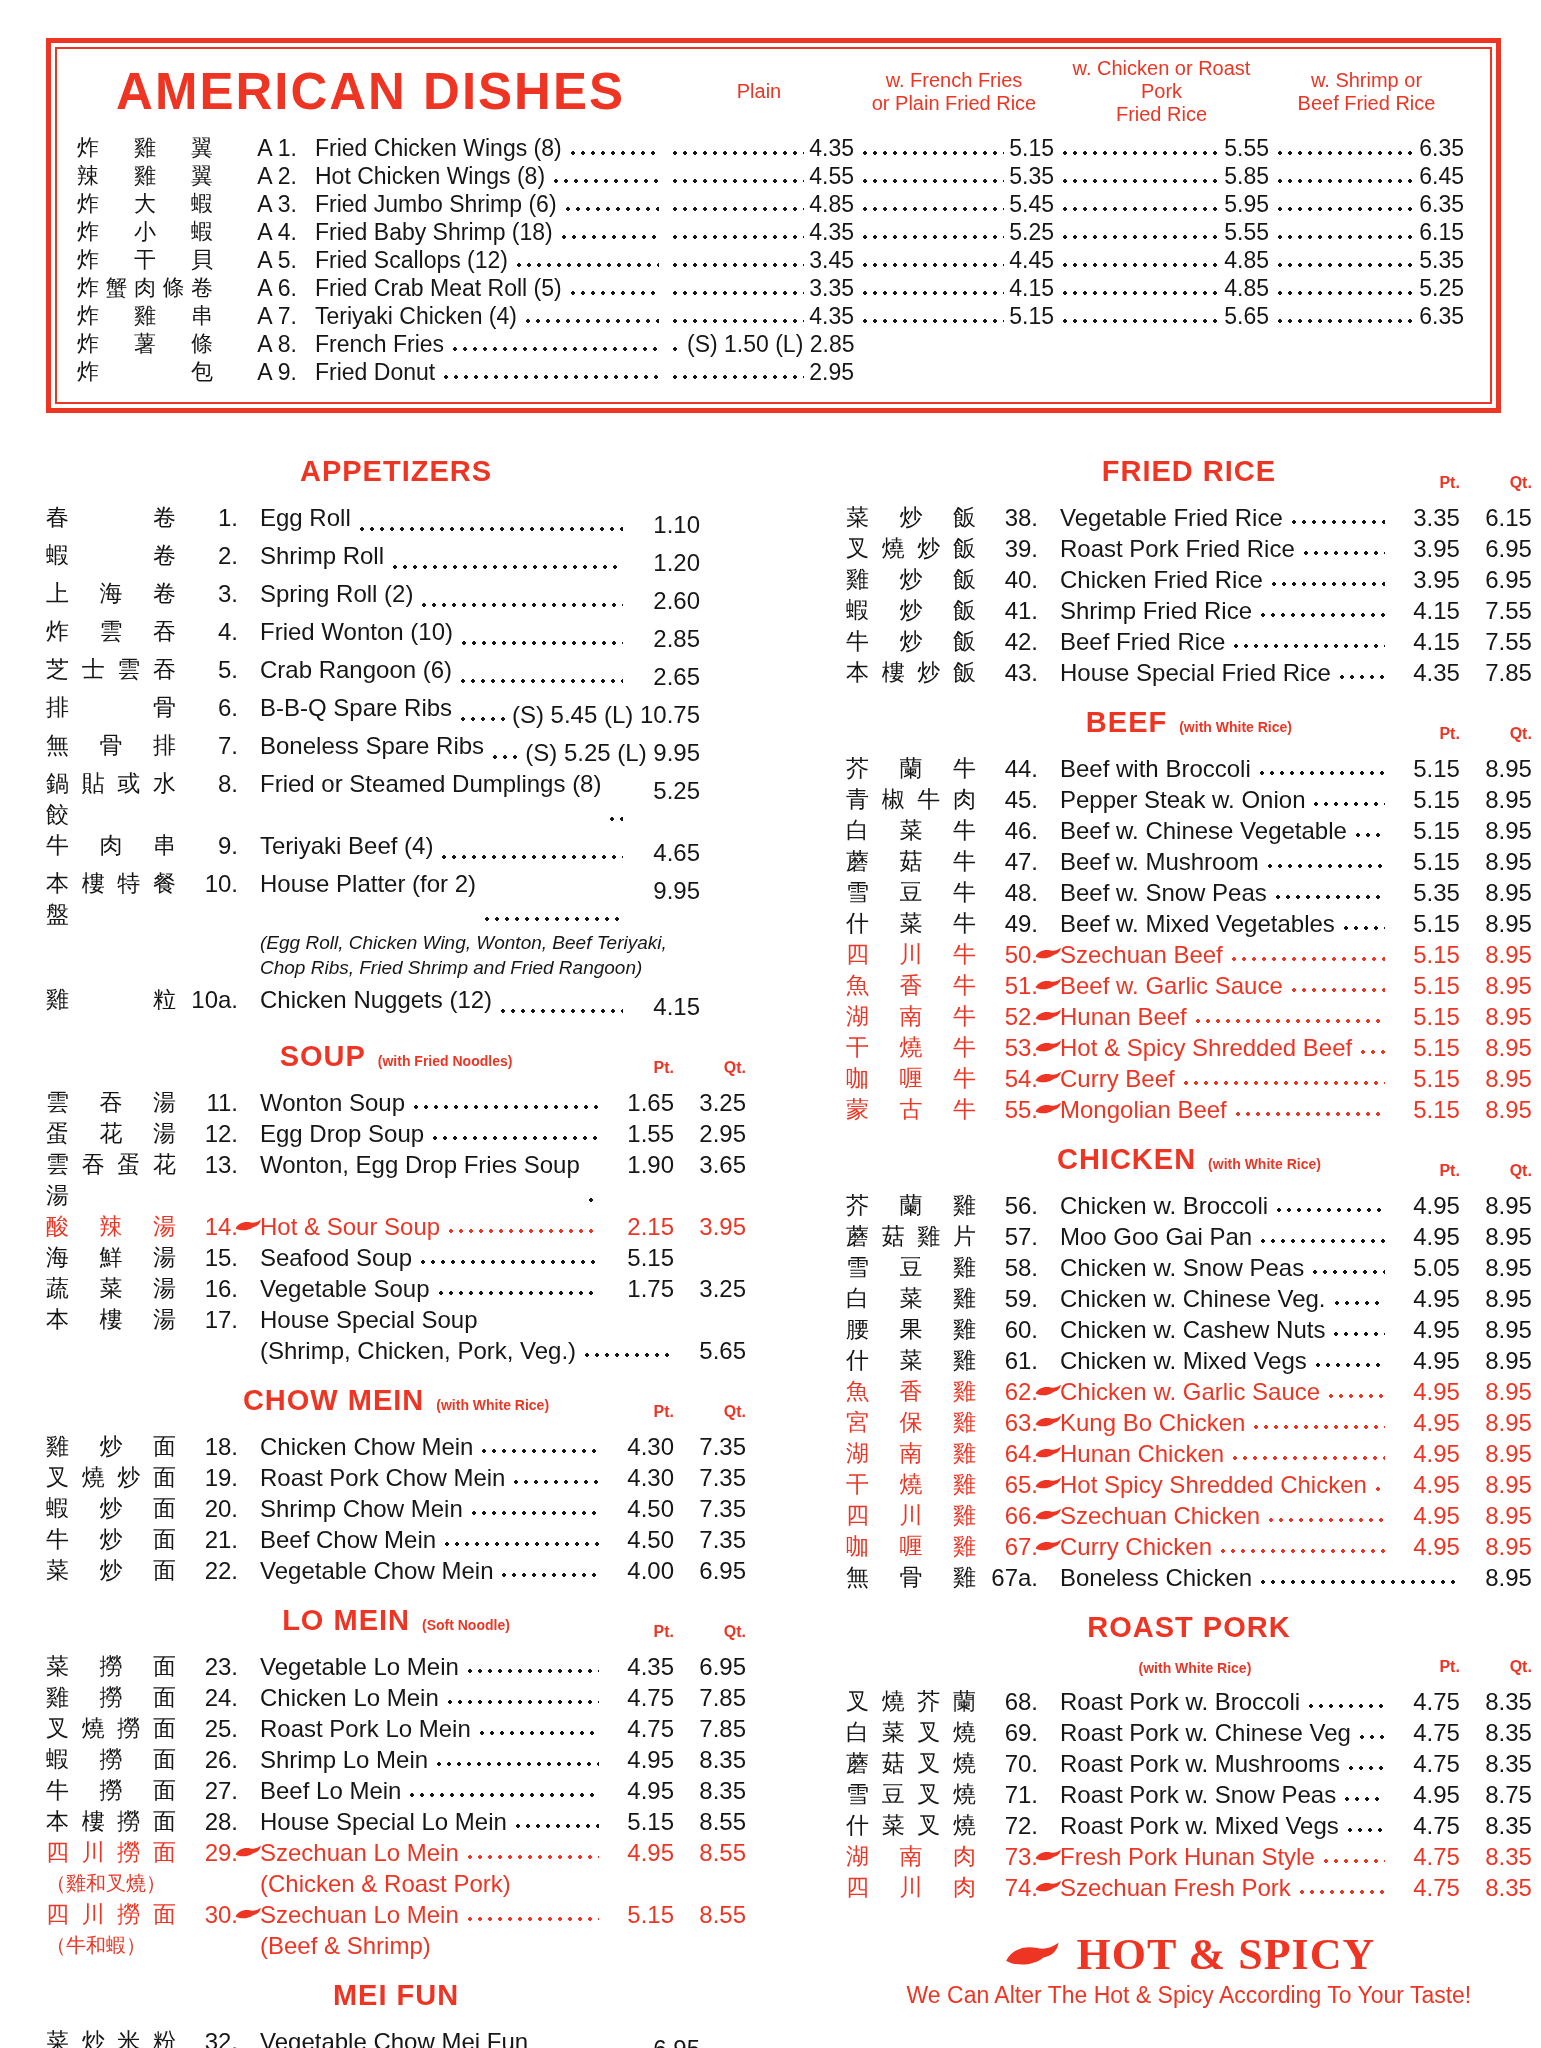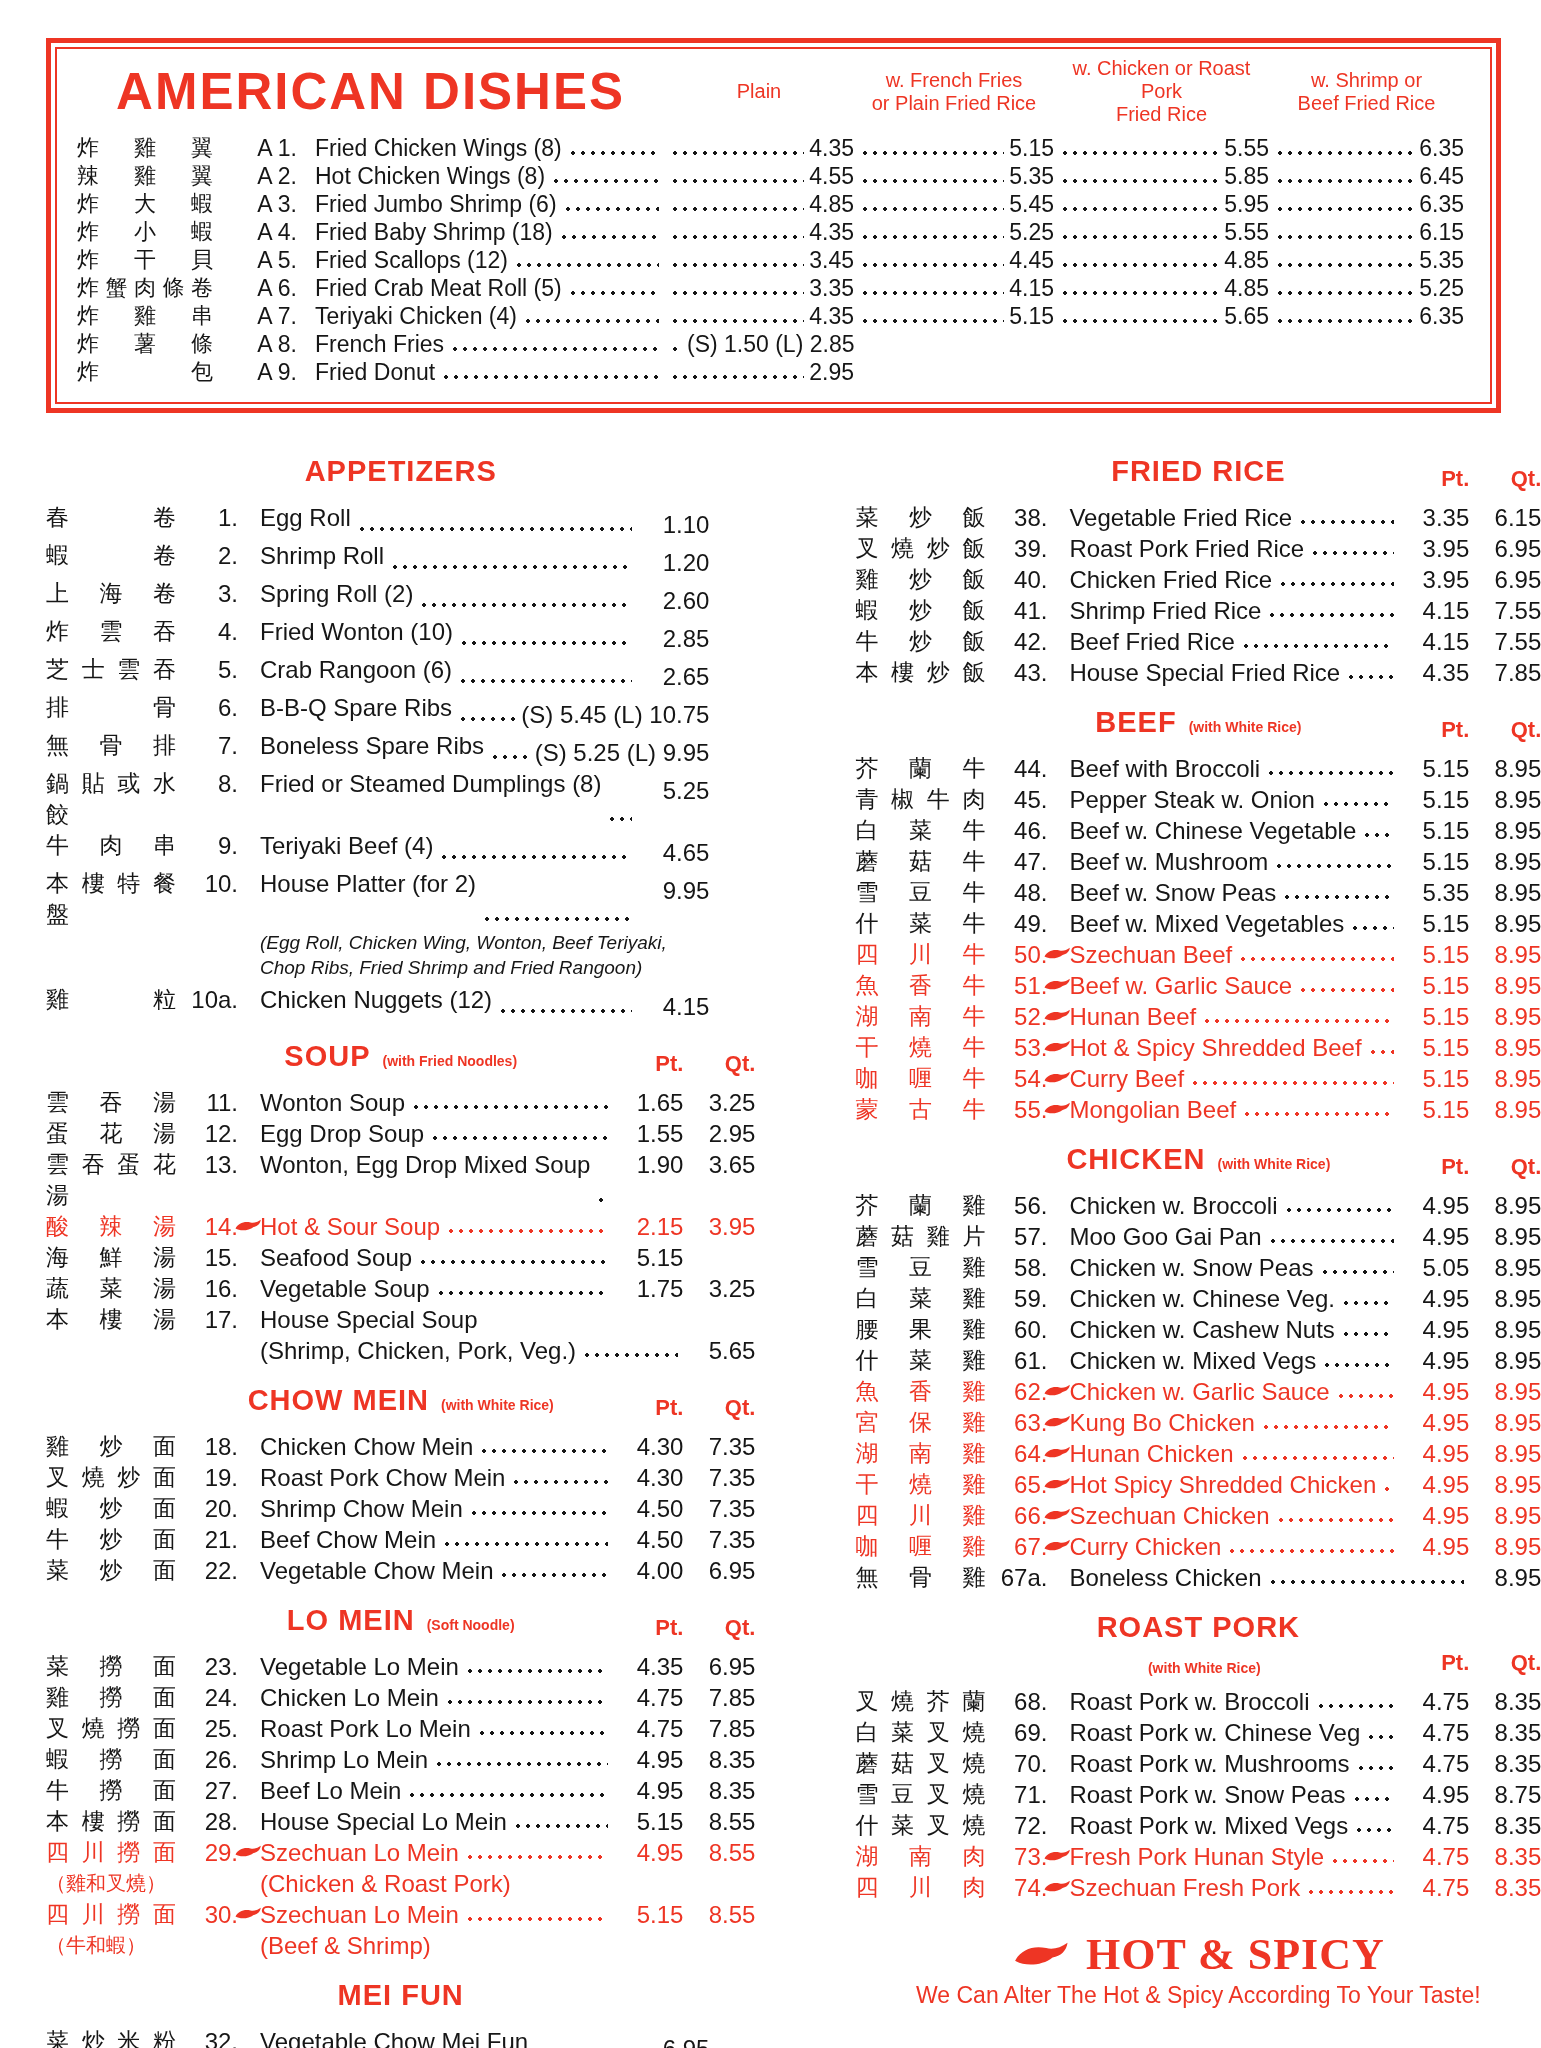--- a/index.html
+++ b/index.html
@@ -34,21 +34,21 @@
   
   .cols { display:flex; margin-top:24px; }
   .col-left  { flex:0 0 700px; }
   .col-right { flex:0 0 662px; margin-left:100px; }
 
   .sec-header { position:relative; text-align:center; margin:12px 0 4px; }
   .sec-line1 { line-height:44px; }
   .sec-title { color:var(--red); font-size:29px; font-weight:bold; letter-spacing:1px; }
   .sec-sub { color:var(--red); font-size:14px; font-weight:bold; margin-left:12px; }
   .sec-line2 { line-height:28px; }
-  .ptqt { position:absolute; right:0; bottom:6px; display:flex; color:var(--red); font-size:22px; font-weight:bold;justify-content:space-between; }
+  .ptqt { position:absolute; right:0; bottom:6px; display:flex; color:var(--red); font-size:16px; font-weight:bold;justify-content:space-between; }
   .pq.pt { width:70px; text-align:right; }
   .pq.qt { width:72px; text-align:right; }
 
   .row { display:flex; position:relative; line-height:31px; font-size:24px; }
   .cn { flex:0 0 130px; font-size:23px; text-align:justify; text-align-last:justify; }
   .cn2 { font-size:20px; text-align:left; text-align-last:left; }
   .num { flex:0 0 62px; text-align:right; white-space:nowrap; }
   .name { margin-left:22px; white-space:nowrap; }
   .p { flex:0 0 70px; text-align:right; white-space:nowrap; }
   .p.qt { flex-basis:72px; }
@@ -403,21 +403,21 @@
             <span class="cn">蛋 花 湯</span>
             <span class="num">12.</span>
             <span class="name">Egg Drop Soup</span>
             <span class="dots"></span>
             <span class="p pt">1.55</span>
             <span class="p qt">2.95</span>
           </div>
           <div class="row">
             <span class="cn">雲 吞 蛋 花 湯</span>
             <span class="num">13.</span>
-            <span class="name">Wonton, Egg Drop Mixed Soup</span>
+            <span class="name">Wonton, Egg Drop Fries Soup</span>
             <span class="dots"></span>
             <span class="p pt">1.90</span>
             <span class="p qt">3.65</span>
           </div>
           <div class="row red">
             <span class="cn">酸 辣 湯</span>
             <span class="num">14.</span>
             <span class="pepper-wrap">
               <svg viewBox="0 0 28 13" class="pepper-svg">
                 <path d="M1.5 9.5 C4 4.5 10 1.8 16.5 3.4 C20 4.2 23.5 3.2 26.8 0.8 C26.4 4.6 23.4 7.4 19.6 7.9 C14.5 12 6 12.3 1.5 9.5 Z" fill="currentColor"></path>

